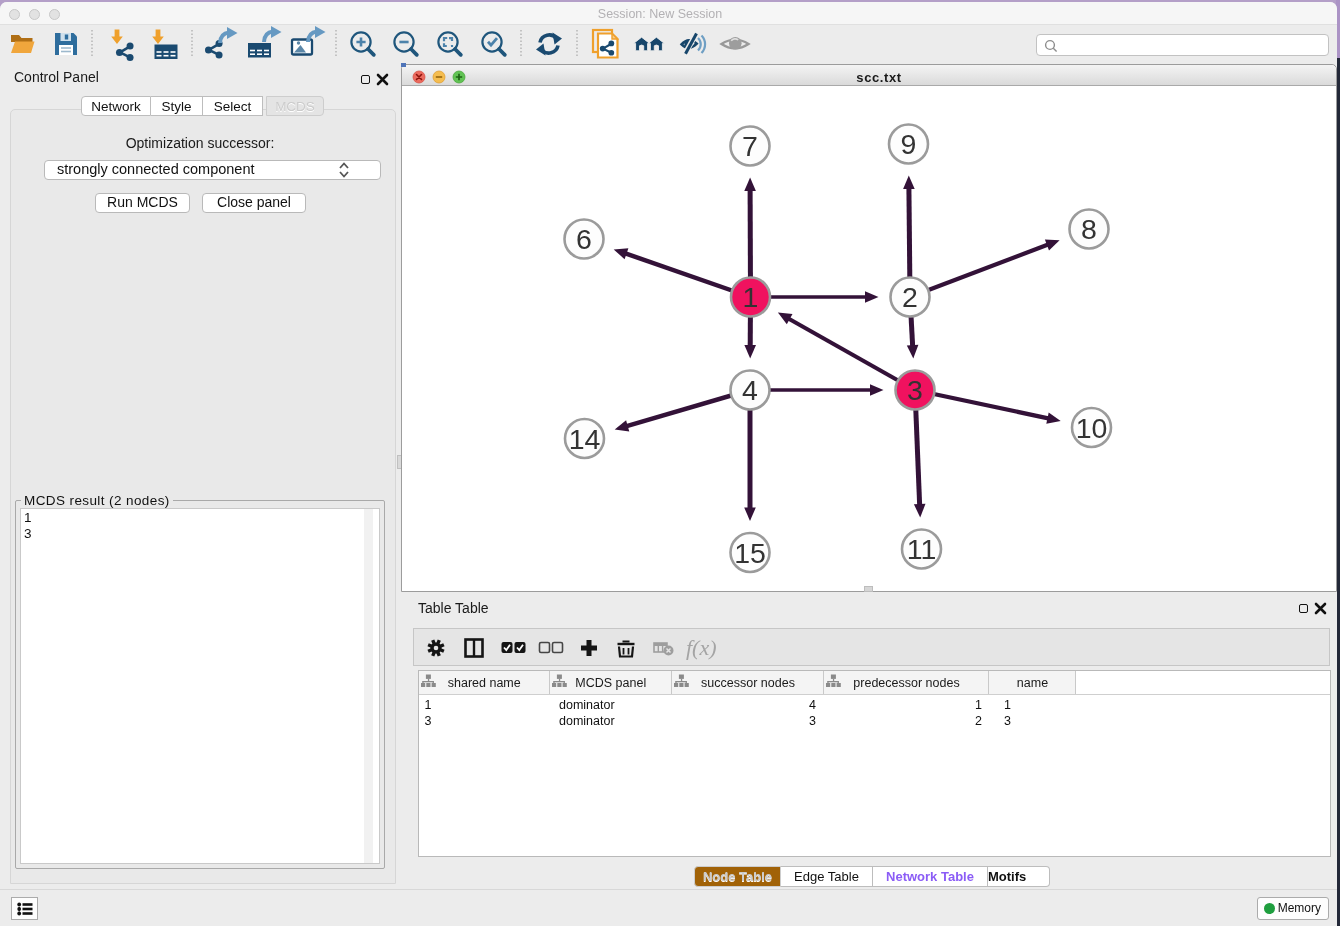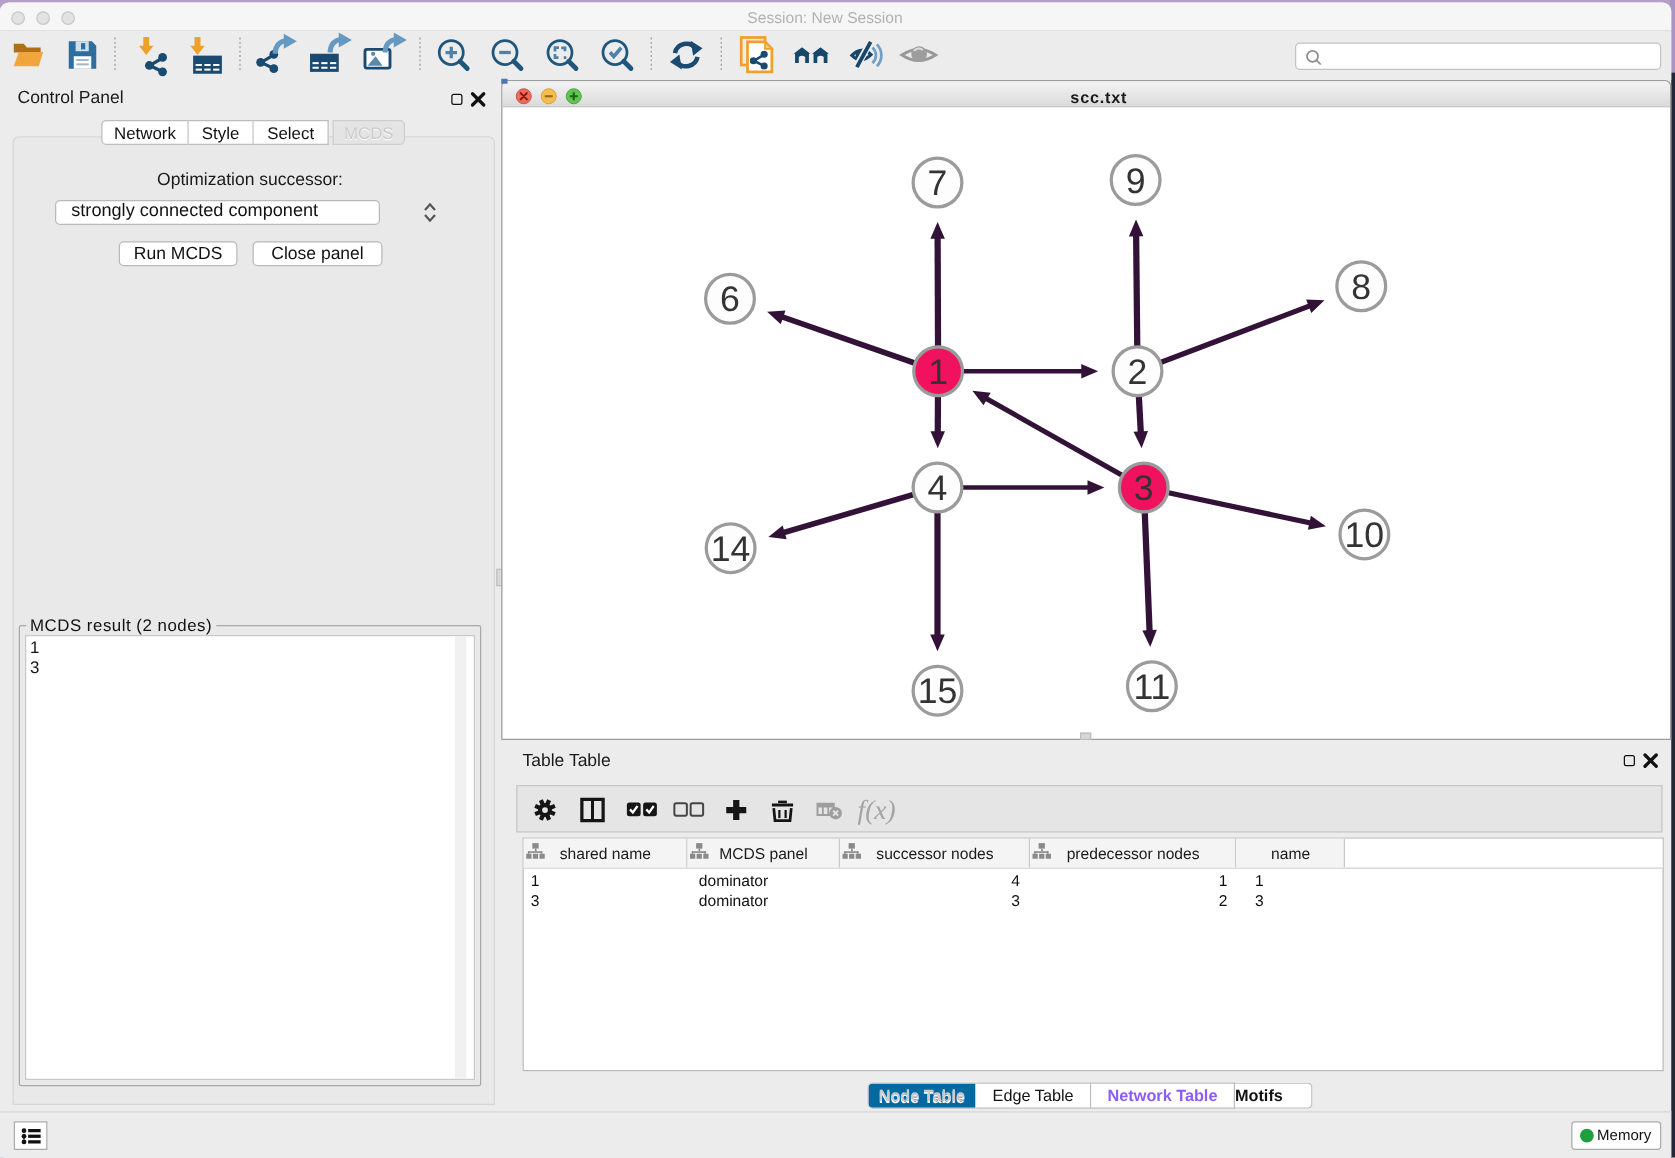--- a/index.html
+++ b/index.html
@@ -180,21 +180,21 @@
  <div class="abs" style="left:10px;top:47px;width:386px;height:775px;background:#e9e9e9;border:1px solid #d6d6d6;border-radius:5px 5px 0 0;"></div>
 
  <div class="abs" id="cptabs" style="left:81px;top:34px;height:20px;">
   <div class="abs" style="left:0;top:0;width:70px;height:20px;background:#fff;border:1px solid #bdbdbd;border-radius:4px 0 0 4px;text-align:center;font-size:13.5px;line-height:19px;color:#111;">Network</div>
   <div class="abs" style="left:70px;top:0;width:52px;height:20px;background:#fff;border:1px solid #bdbdbd;border-left:none;text-align:center;font-size:13.5px;line-height:19px;color:#111;">Style</div>
   <div class="abs" style="left:122px;top:0;width:60px;height:20px;background:#fff;border:1px solid #bdbdbd;border-left:none;text-align:center;font-size:13.5px;line-height:19px;color:#111;">Select</div>
   <div class="abs" style="left:185px;top:0;width:58px;height:20px;background:#e4e4e4;border:1px solid #cdcdcd;border-radius:0 4px 4px 0;text-align:center;font-size:13.5px;line-height:19px;color:#cbcbcb;text-shadow:0 1px 0 #fff;">MCDS</div>
  </div>
  <div class="abs" style="left:0;top:73px;width:400px;text-align:center;font-size:14px;color:#1a1a1a;">Optimization successor:</div>
 
- <div class="abs" style="left:44px;top:98px;width:260px;height:20px;background:#fff;border:1px solid #b9b9b9;border-radius:4px;font-size:14.5px;line-height:15px;color:#111;padding-left:12px;padding-top:1px;">strongly connected component</div>
+ <div class="abs" style="left:44px;top:98px;width:337px;height:20px;background:#fff;border:1px solid #b9b9b9;border-radius:4px;font-size:14.5px;line-height:15px;color:#111;padding-left:12px;padding-top:1px;">strongly connected component</div>
  <svg width="12" height="16" style="left:338px;top:100px;">
       <path d="M2 6 L6 1.5 L10 6" fill="none" stroke="#555" stroke-width="1.8"></path>
       <path d="M2 10 L6 14.5 L10 10" fill="none" stroke="#555" stroke-width="1.8"></path>
     </svg>
 
  <div class="abs" style="left:95px;top:131px;width:95px;height:20px;background:#fff;border:1px solid #b9b9b9;border-radius:4px;text-align:center;font-size:14px;line-height:17.5px;color:#111;">Run MCDS</div>
  <div class="abs" style="left:202px;top:131px;width:104px;height:20px;background:#fff;border:1px solid #b9b9b9;border-radius:4px;text-align:center;font-size:14px;line-height:17.5px;color:#111;">Close panel</div>
 
  <div class="abs" style="left:15px;top:438px;width:370px;height:369px;border:1px solid #a9a9a9;border-radius:2px;"></div>
  <div class="abs" style="left:21px;top:431px;background:#e9e9e9;padding:0 3px;font-size:13.5px;letter-spacing:0.4px;color:#111;">MCDS result (2 nodes)</div>
@@ -386,21 +386,21 @@
         <div class="abs" style="left:585px;top:3px;font-size:12.5px;color:#111;">1</div>
         <div class="abs" style="left:5.5px;top:18.5px;font-size:12.5px;color:#111;">3</div>
         <div class="abs" style="left:140px;top:18.5px;font-size:12.5px;color:#111;">dominator</div>
         <div class="abs" style="left:340px;top:18.5px;width:57px;text-align:right;font-size:12.5px;color:#111;">3</div>
         <div class="abs" style="left:500px;top:18.5px;width:63px;text-align:right;font-size:12.5px;color:#111;">2</div>
         <div class="abs" style="left:585px;top:18.5px;font-size:12.5px;color:#111;">3</div>
       </div>
  </div>
 
  <div class="abs" id="btabs" style="left:293px;top:271px;height:21px;">
-  <div class="abs" style="left:0;top:0;width:87px;height:21px;background:#0369a1;border:1px solid #cdcdcd;border-radius:4px 0 0 4px;text-align:center;font-size:13px;font-weight:bold;line-height:20px;color:#cbcbcb;text-shadow:0 1px 0 #fff;">Node Table</div>
+  <div class="abs" style="left:0;top:0;width:87px;height:21px;background:#a16207;border:1px solid #cdcdcd;border-radius:4px 0 0 4px;text-align:center;font-size:13px;font-weight:bold;line-height:20px;color:#cbcbcb;text-shadow:0 1px 0 #fff;">Node Table</div>
   <div class="abs" style="left:87px;top:0;width:92px;height:21px;background:#fff;border:1px solid #bdbdbd;border-left:none;text-align:center;font-size:13px;font-weight:normal;line-height:20px;color:#111;">Edge Table</div>
   <div class="abs" style="left:179px;top:0;width:115px;height:21px;background:#fff;border:1px solid #bdbdbd;border-left:none;text-align:center;font-size:13px;font-weight:bold;line-height:20px;color:#8b5cf6;">Network Table</div>
   <div class="abs" style="left:294px;top:0;width:62px;height:21px;background:#fff;border:1px solid #bdbdbd;border-left:none;border-radius:0 4px 4px 0;text-align:left;font-size:13px;font-weight:bold;line-height:20px;color:#111;">Motifs</div>
  </div>
 </div>
 
 <div class="abs" style="left:0;top:889px;width:1337px;height:37px;background:#ececec;border-top:1px solid #d8d8d8;"></div>
 <div class="abs" style="left:11px;top:897px;width:27px;height:23px;background:#fdfdfd;border:1px solid #ababab;"></div>
 <svg width="16" height="14" style="left:17px;top:902px;">
  <circle cx="2.2" cy="2.5" r="1.9" fill="#111"></circle>

